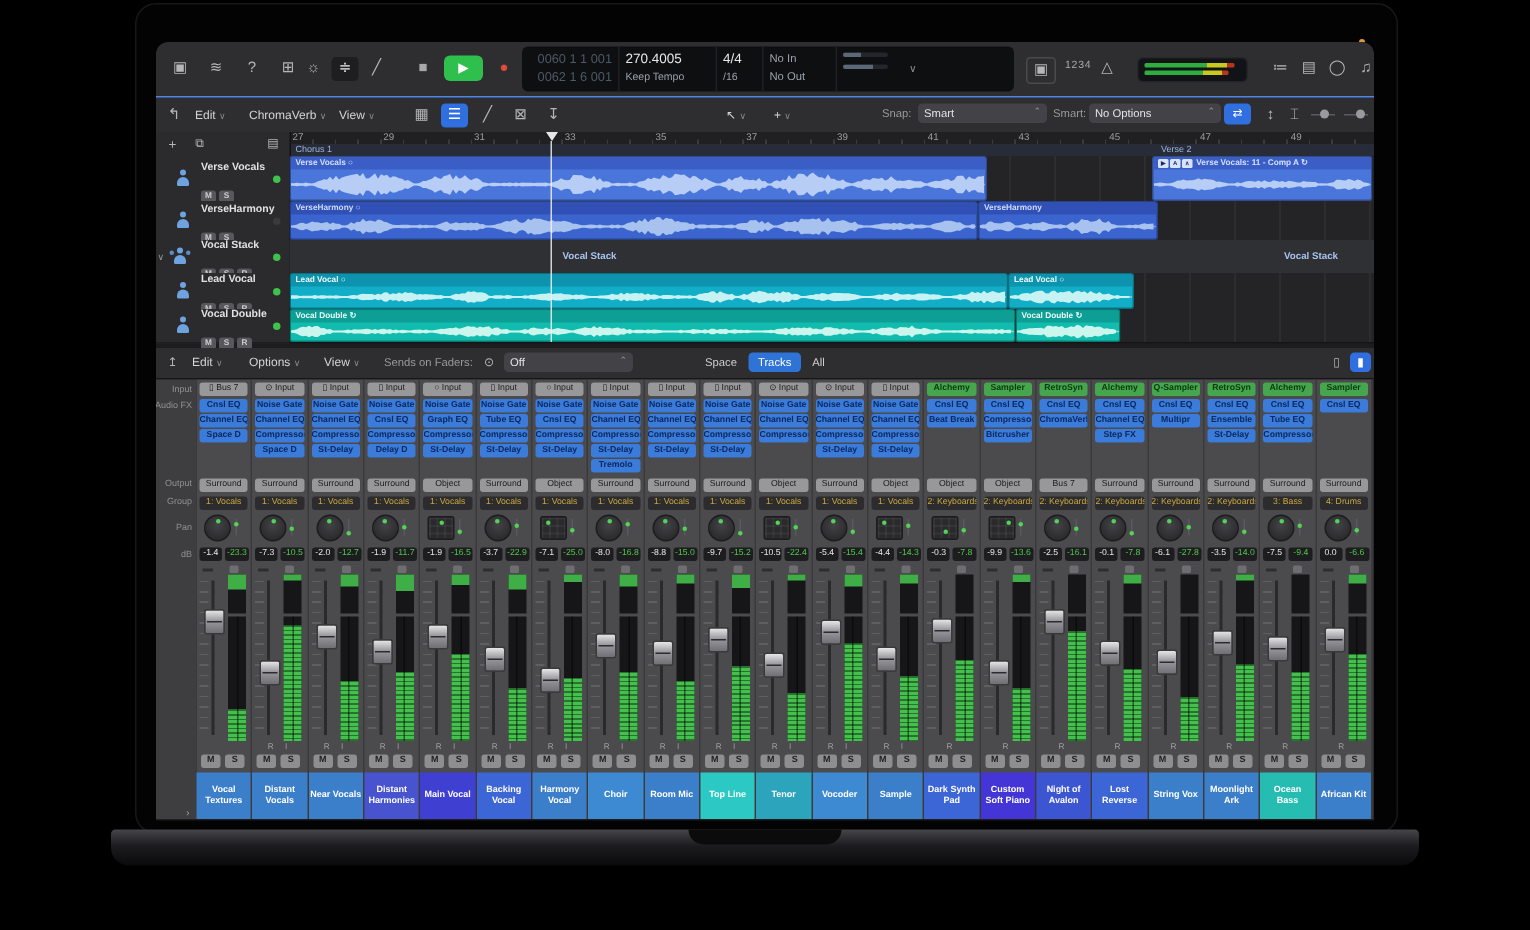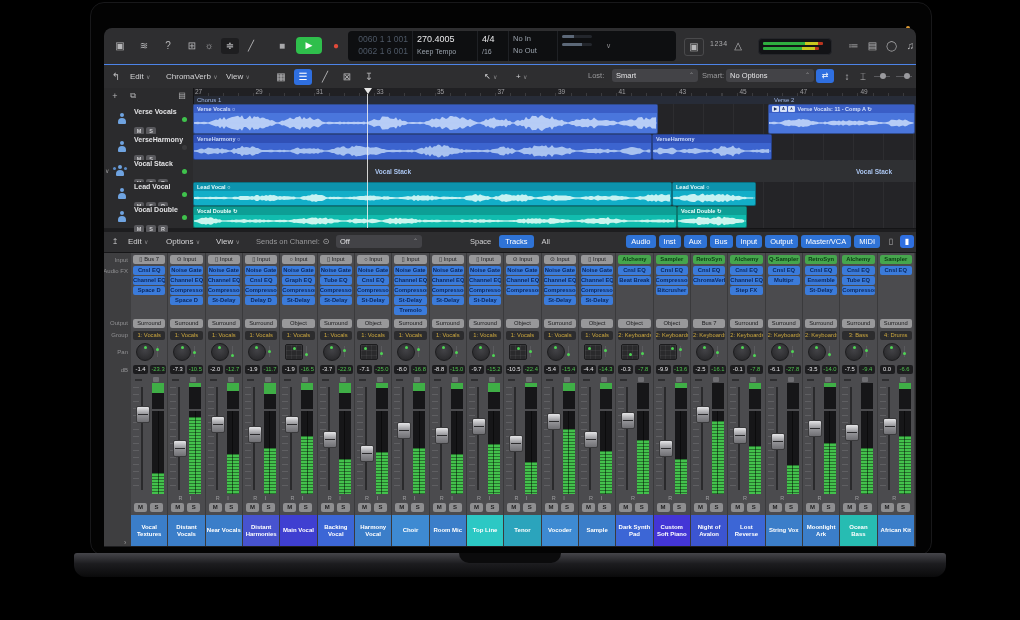--- a/index.html
+++ b/index.html
@@ -152,21 +152,21 @@
       <div class="abs menu" style="left:122px;"><span>View</span> <span class="car">∨</span></div>
       <div class="abs" style="left:168px;top:4px;display:flex;gap:4px;">
         <div class="ibtn" style="width:18px;">▦</div>
         <div class="ibtn bluebg" style="width:18px;">☰</div>
         <div class="ibtn" style="width:18px;">╱</div>
         <div class="ibtn" style="width:18px;">⊠</div>
         <div class="ibtn" style="width:18px;">↧</div>
       </div>
       <div class="abs menu" style="left:380px;"><span>↖</span> <span class="car">∨</span></div>
       <div class="abs menu" style="left:412px;"><span>+</span> <span class="car">∨</span></div>
-      <div class="abs lbl" style="left:484px;top:6px;">Lost:</div>
+      <div class="abs lbl" style="left:484px;top:6px;">Snap:</div>
       <div class="abs sel" style="left:508px;top:4px;width:78px;"><span>Smart</span><span class="ud">⌃</span></div>
       <div class="abs lbl" style="left:598px;top:6px;">Smart:</div>
       <div class="abs sel" style="left:622px;top:4px;width:80px;"><span>No Options</span><span class="ud">⌃</span></div>
       <div class="abs ibtn bluebg" style="left:712px;top:4px;width:18px;height:14px;line-height:14px;font-size:8px;">⇄</div>
       <div class="abs ibtn" style="left:736px;top:4px;width:14px;">↕</div>
       <div class="abs ibtn" style="left:752px;top:4px;width:14px;">⌶</div>
       <div class="abs" style="left:770px;top:11px;width:16px;height:1px;background:#5a5a5e;">
           <div style="position:absolute;left:6px;top:-3px;width:6px;height:6px;border-radius:50%;background:#9a9a9e;"></div>
         </div>
       <div class="abs" style="left:792px;top:11px;width:16px;height:1px;background:#5a5a5e;">
@@ -337,37 +337,27 @@
     <div class="abs" style="left:89px;top:60px;width:723px;height:140px;pointer-events:none;" id="playhead-layer">
         <div style="position: absolute; left: 174px; top: 6px; width: 1px; height: 134px; background: rgba(240, 240, 240, 0.85);"></div>
         <div class="phead" style="position: absolute; left: 170.5px; top: 0px;"></div>
       </div>
 
     <div class="abs bar" style="left:0;top:204px;width:812px;height:20px;">
       <div class="abs ibtn" style="left:4px;top:3px;width:14px;font-size:8px;line-height:13px;">↥</div>
       <div class="abs menu" style="left:24px;line-height:20px;"><span>Edit</span> <span class="car">∨</span></div>
       <div class="abs menu" style="left:62px;line-height:20px;"><span>Options</span> <span class="car">∨</span></div>
       <div class="abs menu" style="left:112px;line-height:20px;"><span>View</span> <span class="car">∨</span></div>
-      <div class="abs lbl" style="left:152px;top:5px;">Sends on Channel:</div>
+      <div class="abs lbl" style="left:152px;top:5px;">Sends on Faders:</div>
       <div class="abs ibtn" style="left:216px;top:3px;width:12px;font-size:8px;line-height:13px;">⊙</div>
       <div class="abs sel" style="left:232px;top:3px;width:78px;"><span>Off</span><span class="ud">⌃</span></div>
       <div class="abs" style="left:360px;top:3px;display:flex;gap:2px;" id="sizebtns">
           <div class="szbtn">Space</div>
           <div class="szbtn on">Tracks</div>
           <div class="szbtn">All</div>
-        </div>
-      <div class="abs" style="right:36px;top:3px;display:flex;gap:3px;" id="filterchips">
-          <div class="fchip">Audio</div>
-          <div class="fchip">Inst</div>
-          <div class="fchip">Aux</div>
-          <div class="fchip">Bus</div>
-          <div class="fchip">Input</div>
-          <div class="fchip">Output</div>
-          <div class="fchip">Master/VCA</div>
-          <div class="fchip">MIDI</div>
         </div>
       <div class="abs" style="right:2px;top:3px;display:flex;gap:2px;">
         <div class="ibtn" style="width:14px;height:13px;line-height:13px;font-size:8px;">▯</div>
         <div class="ibtn bluebg" style="width:14px;height:13px;line-height:13px;font-size:8px;">▮</div>
       </div>
     </div>
 
     <div class="abs" style="left:0;top:225px;width:27px;height:293px;background:#3e3e40;" id="gutter">
         <div class="gutlbl" style="top: 4px;">Input</div>
         <div class="gutlbl" style="top: 15px;">Audio FX</div>

